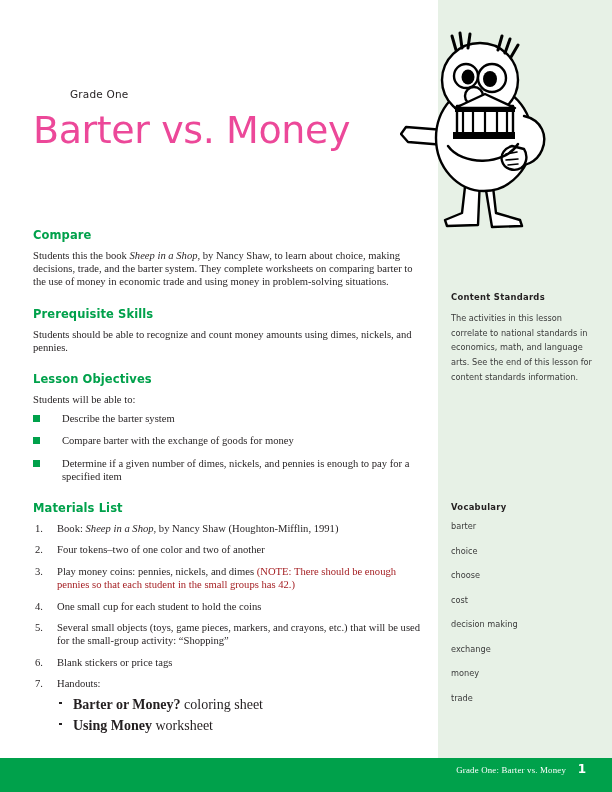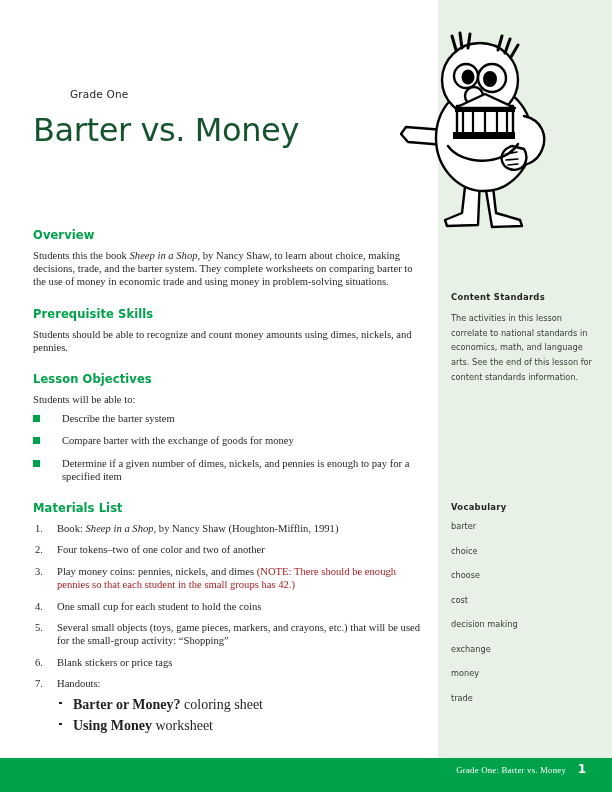--- a/index.html
+++ b/index.html
@@ -43,23 +43,23 @@
     font-size: 10.5px;
     color: #231f20;
     letter-spacing: 0.2px;
   }
   .doc-title {
     position: absolute;
     left: 33px;
     top: 108px;
     font-family: "DejaVu Sans", sans-serif;
     font-weight: 400;
-    font-size: 32px;
+    font-size: 38px;
     line-height: 44px;
-    color: #14532d;
+    color: #ec4899;
     letter-spacing: -0.4px;
     text-align: right;
   }
 
   
   .main {
     position: absolute;
     left: 33px;
     top: 228px;
     width: 390px;
@@ -249,21 +249,21 @@
       <rect x="55" y="79" width="60" height="5" fill="#000000" stroke="none"></rect>
     </g>
   </svg>
 </div>
 
 <div class="grade-kicker">Grade One</div>
 <div class="doc-title">Barter vs. Money</div>
 
 <div class="main">
 
-  <h2 class="section">Overview</h2>
+  <h2 class="section">Compare</h2>
   <p class="body"><span>Students this the book </span><i>Sheep in a Shop</i><span>, by Nancy Shaw, to learn about choice, making decisions, trade, and the barter system. They complete worksheets on comparing barter to the use of money in economic trade and using money in problem-solving situations.</span></p>
 
   <h2 class="section spaced">Prerequisite Skills</h2>
   <p class="body">Students should be able to recognize and count money amounts using dimes, nickels, and pennies.</p>
 
   <h2 class="section spaced">Lesson Objectives</h2>
   <p class="body">Students will be able to:</p>
   <ul class="bullets">
     <li><span class="sq"></span><span>Describe the barter system</span></li>
     <li><span class="sq"></span><span>Compare barter with the exchange of goods for money</span></li>

